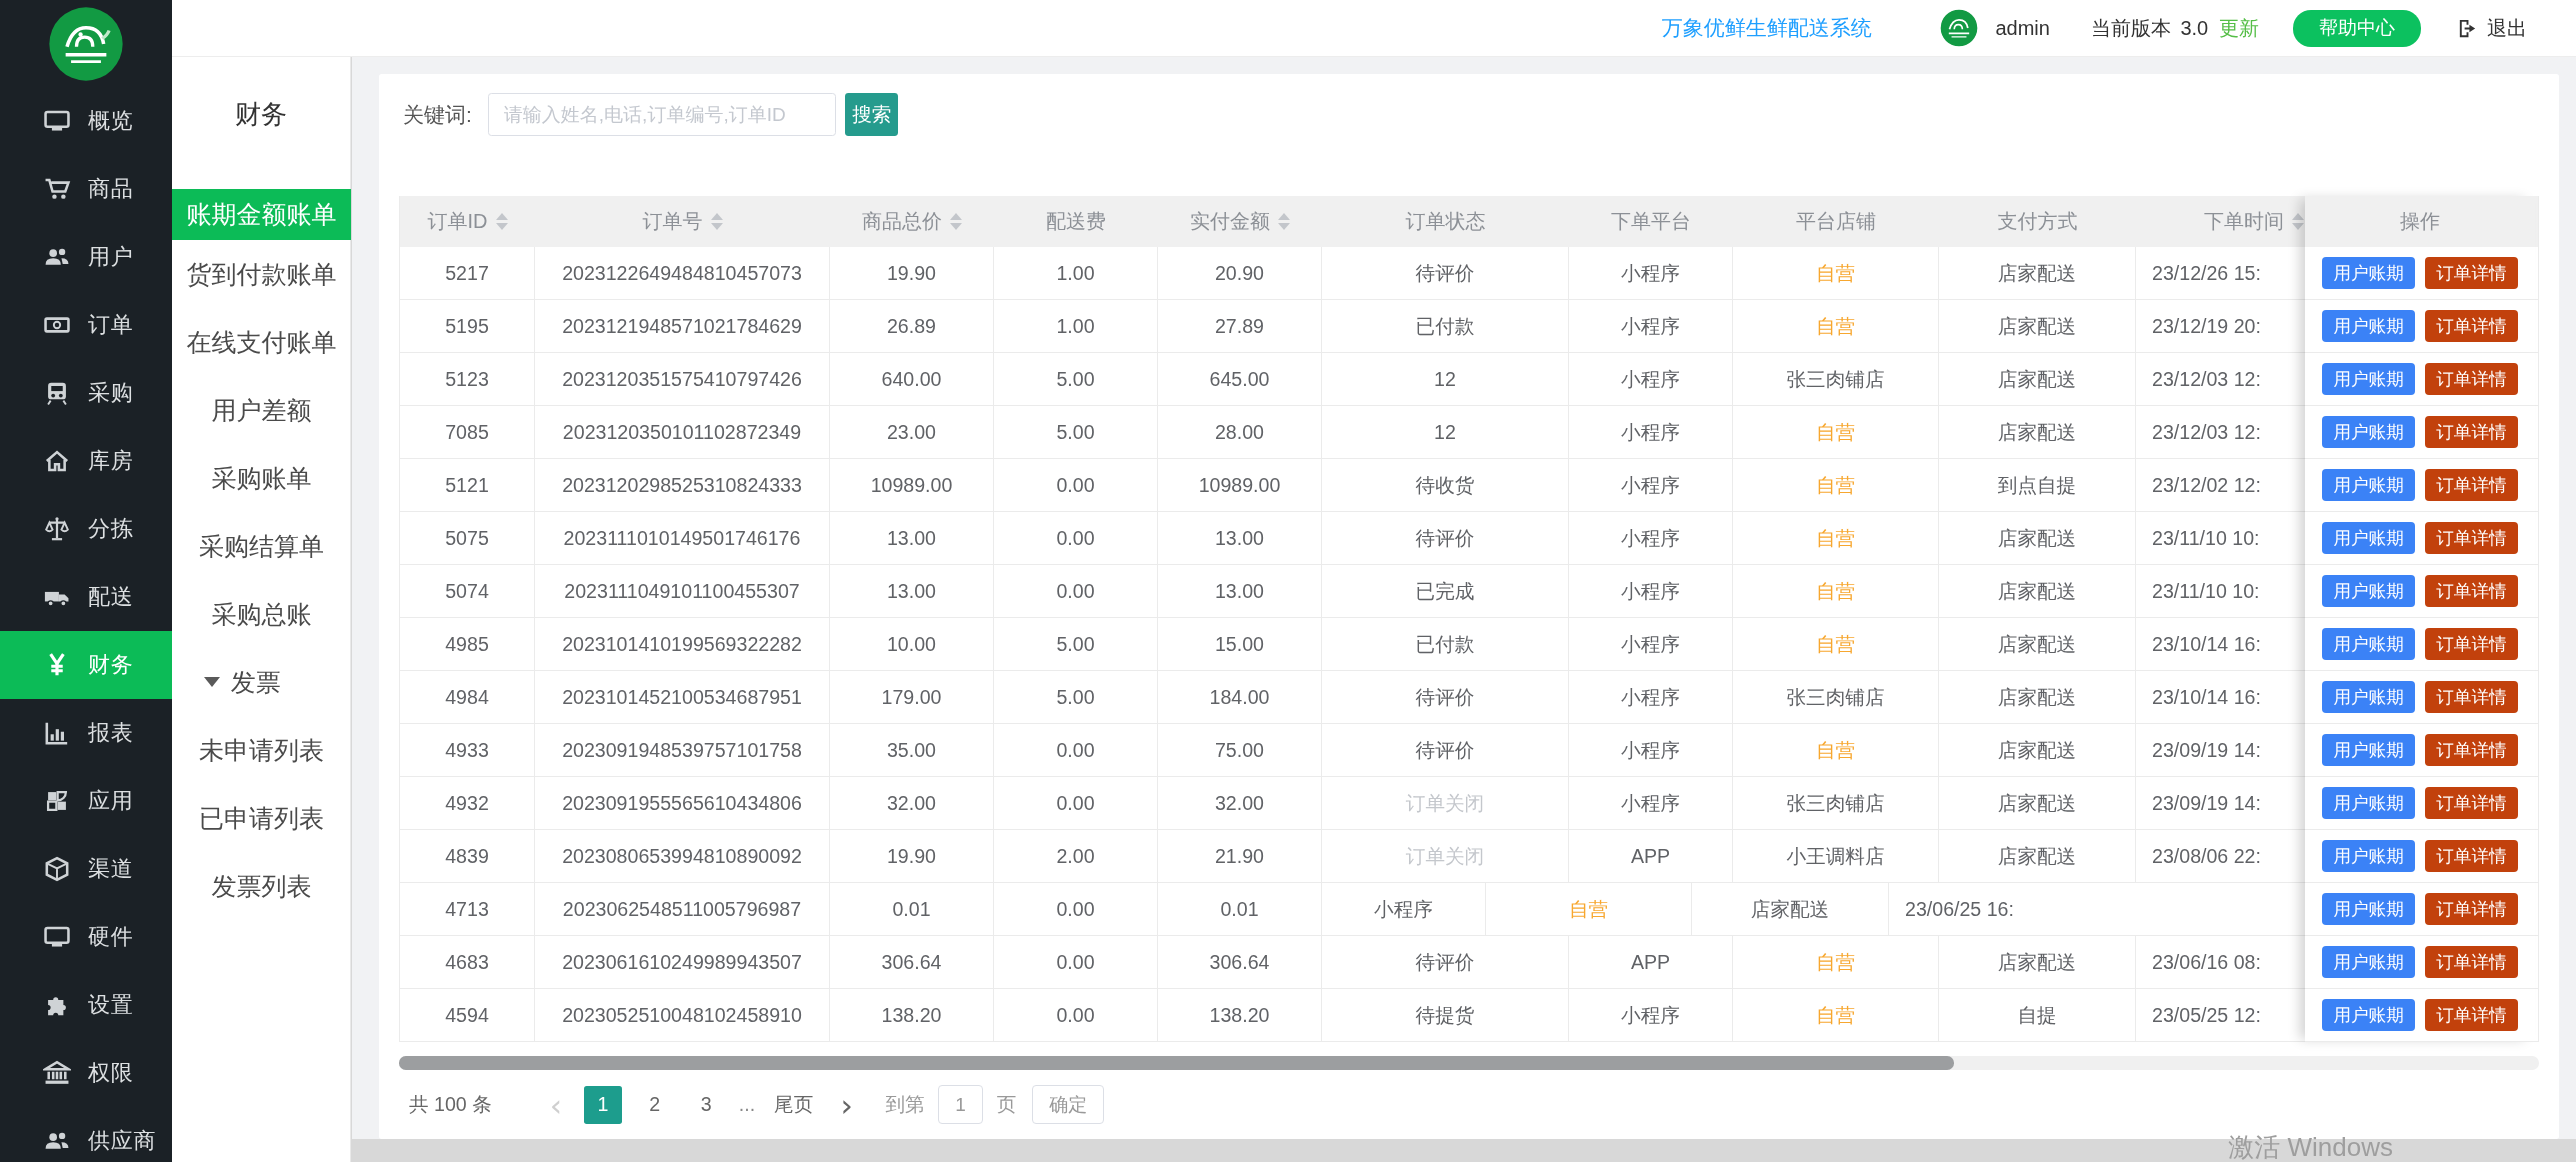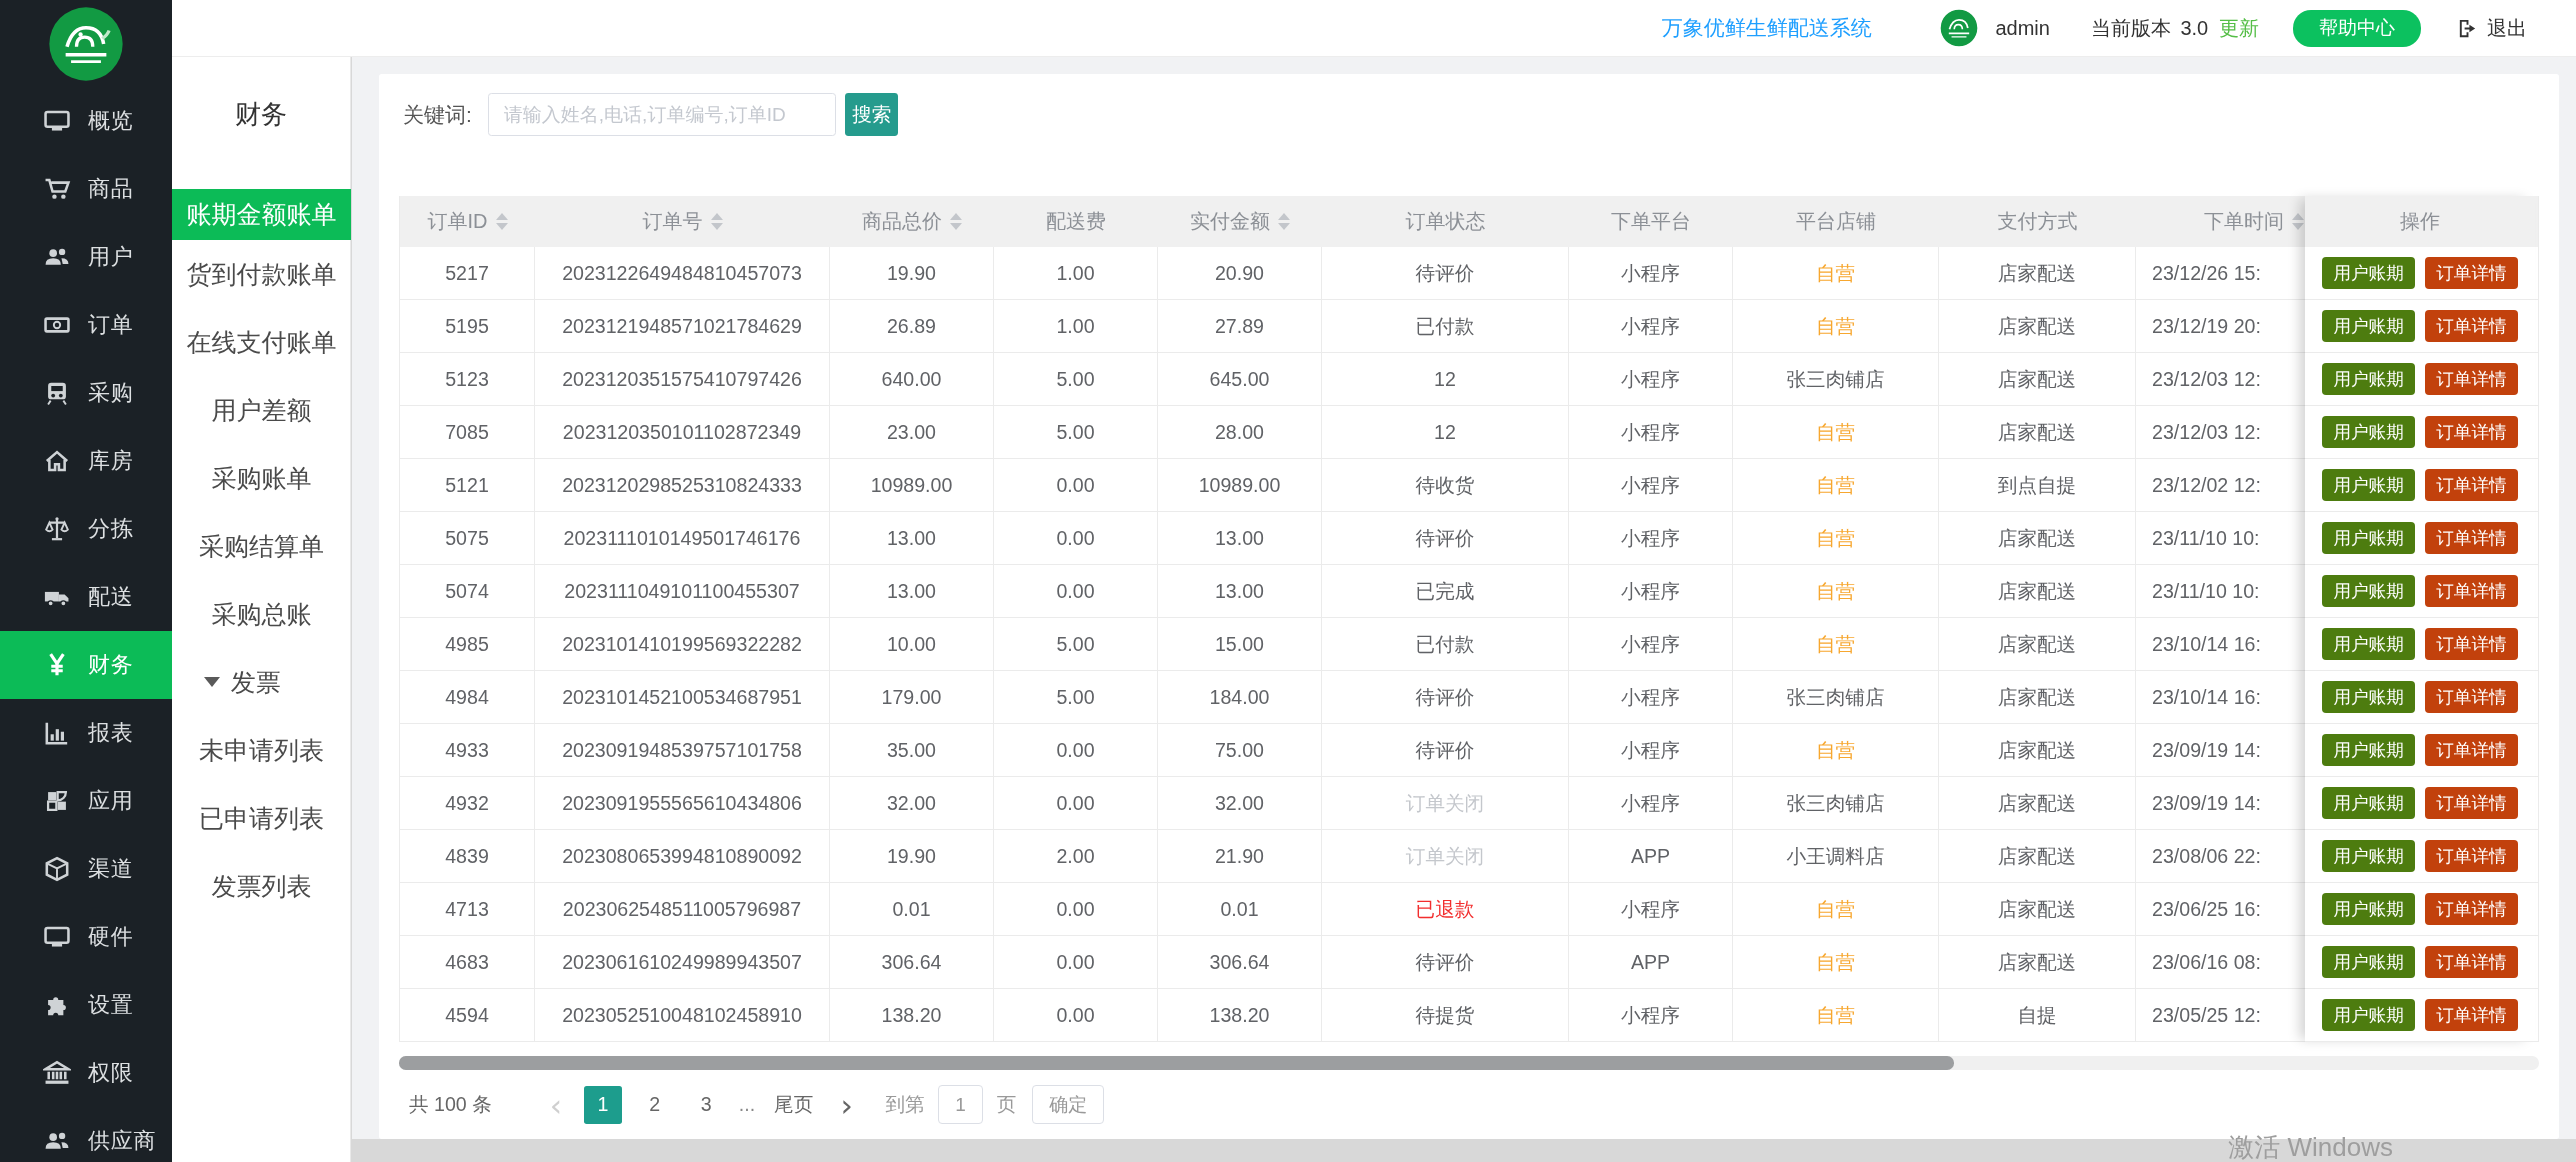--- a/index.html
+++ b/index.html
@@ -81,21 +81,21 @@
   .td .shop-self { color:#f7a72f; }
 
   
   .ops-col { position:absolute; top:0; right:4px; width:230px; z-index:10;
     box-shadow:-8px 0 12px -2.7px rgba(0,0,0,0.18); }
   .ops-header { height:51px; background:#f0f0f0; display:flex; align-items:center; justify-content:center;
     font-size:20px; color:#8c9096; }
   .ops-row { height:53px; background:#fff; border-bottom:0.7px solid #ebebeb;
     display:flex; align-items:center; justify-content:center; gap:9.5px; }
   .btn-sm { height:32px; padding:0 11.5px; border:none; border-radius:4px; color:#fff; font-size:17.6px; cursor:pointer; }
-  .btn-teal { background:#4d7c0f; }
+  .btn-teal { background:#3b82f6; }
   .btn-orange { background:#c2410c; }
 
   
   .hscroll { position:absolute; left:20px; top:982px; width:2140px; height:14px; background:#f0f0f0; border-radius:6.8px; }
   .hthumb { position:absolute; left:0; top:0; width:1555px; height:14px; background:#9c9ea0; border-radius:6.8px; cursor:pointer; }
 
   
   .pagination { position:absolute; left:30px; top:1009px; height:43px; display:flex; align-items:center; }
   .pg-total { font-size:19.6px; color:#666; margin-right:43px; }
   .pg-chev { font-size:31px; color:#cfcfcf; margin:0 15px; cursor:pointer; font-family:"DejaVu Sans",sans-serif; }
@@ -829,23 +829,20 @@
                   </div>
                   <div class="td col-goods_total" style="width: 164px;">
                     <span>0.01</span>
                   </div>
                   <div class="td col-delivery_fee" style="width: 164px;">
                     <span>0.00</span>
                   </div>
                   <div class="td col-paid" style="width: 164px;">
                     <span>0.01</span>
                   </div>
-                  <div class="td col-status" style="width: 247px;">
-                    <span class="status-refund">已退款</span>
-                  </div>
                   <div class="td col-platform" style="width: 164px;">
                     <span>小程序</span>
                   </div>
                   <div class="td col-shop" style="width: 206px;">
                     <span class="shop-self">自营</span>
                   </div>
                   <div class="td col-pay_method" style="width: 197px;">
                     <span>店家配送</span>
                   </div>
                   <div class="td col-time" style="width: 325px;">

